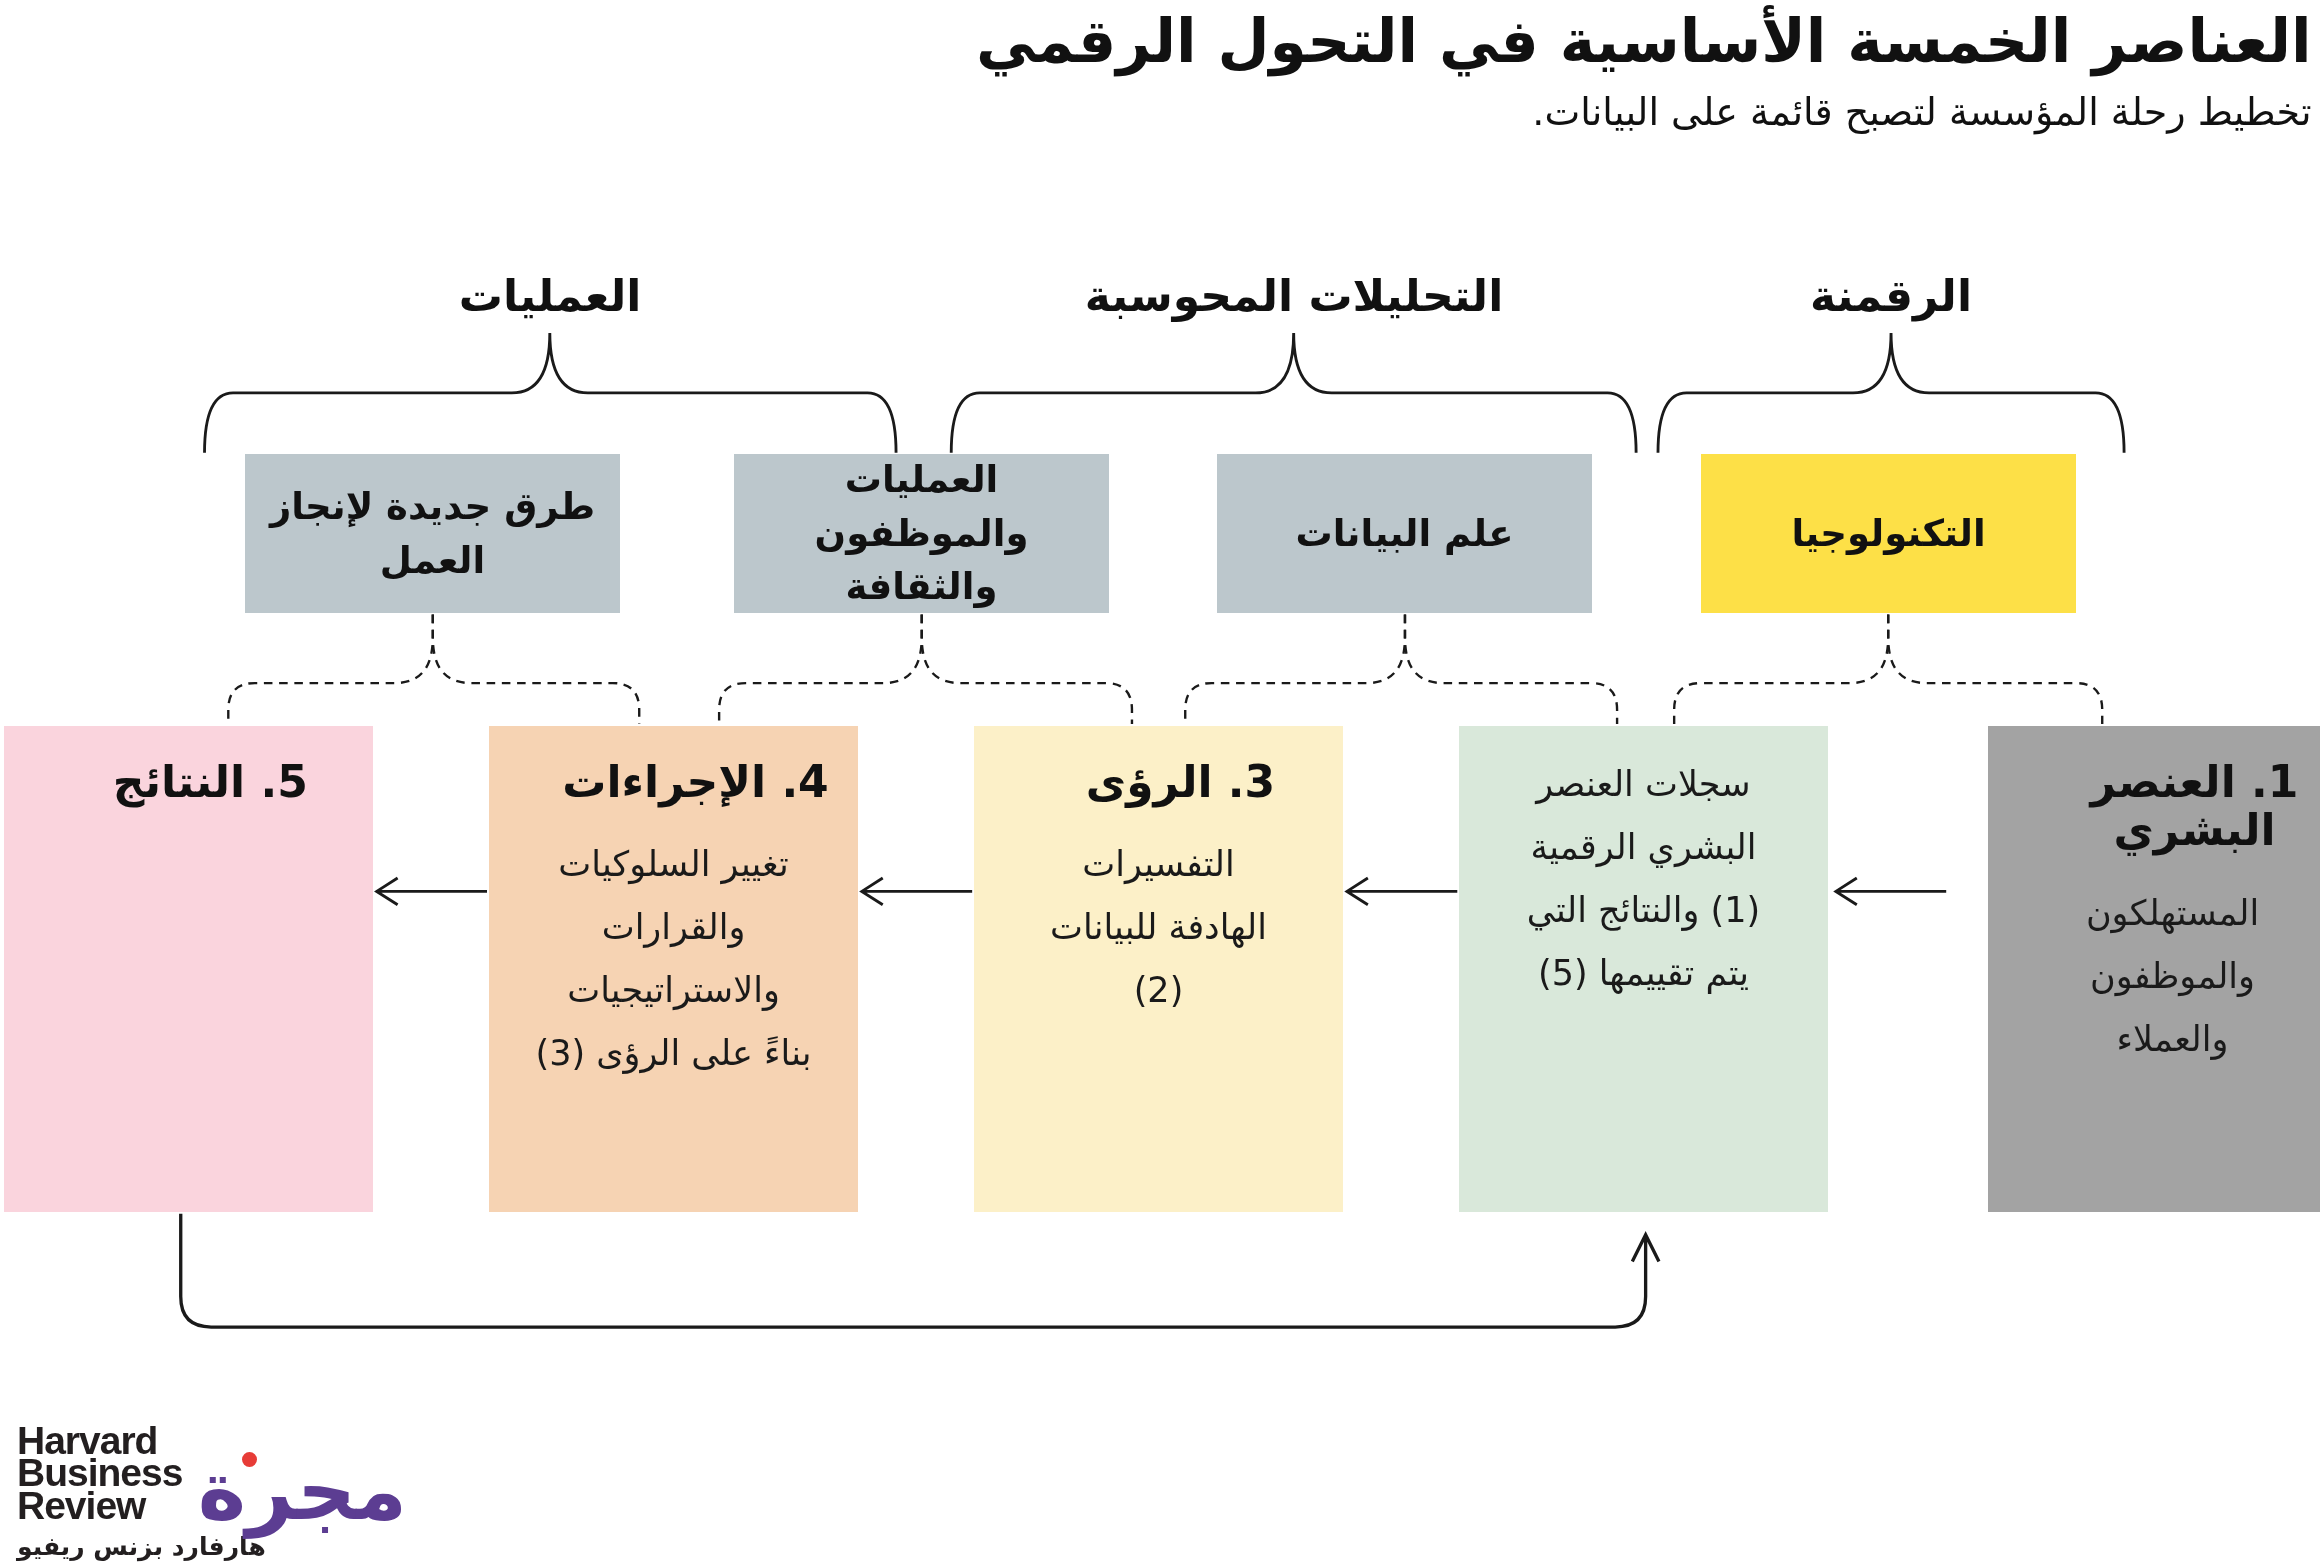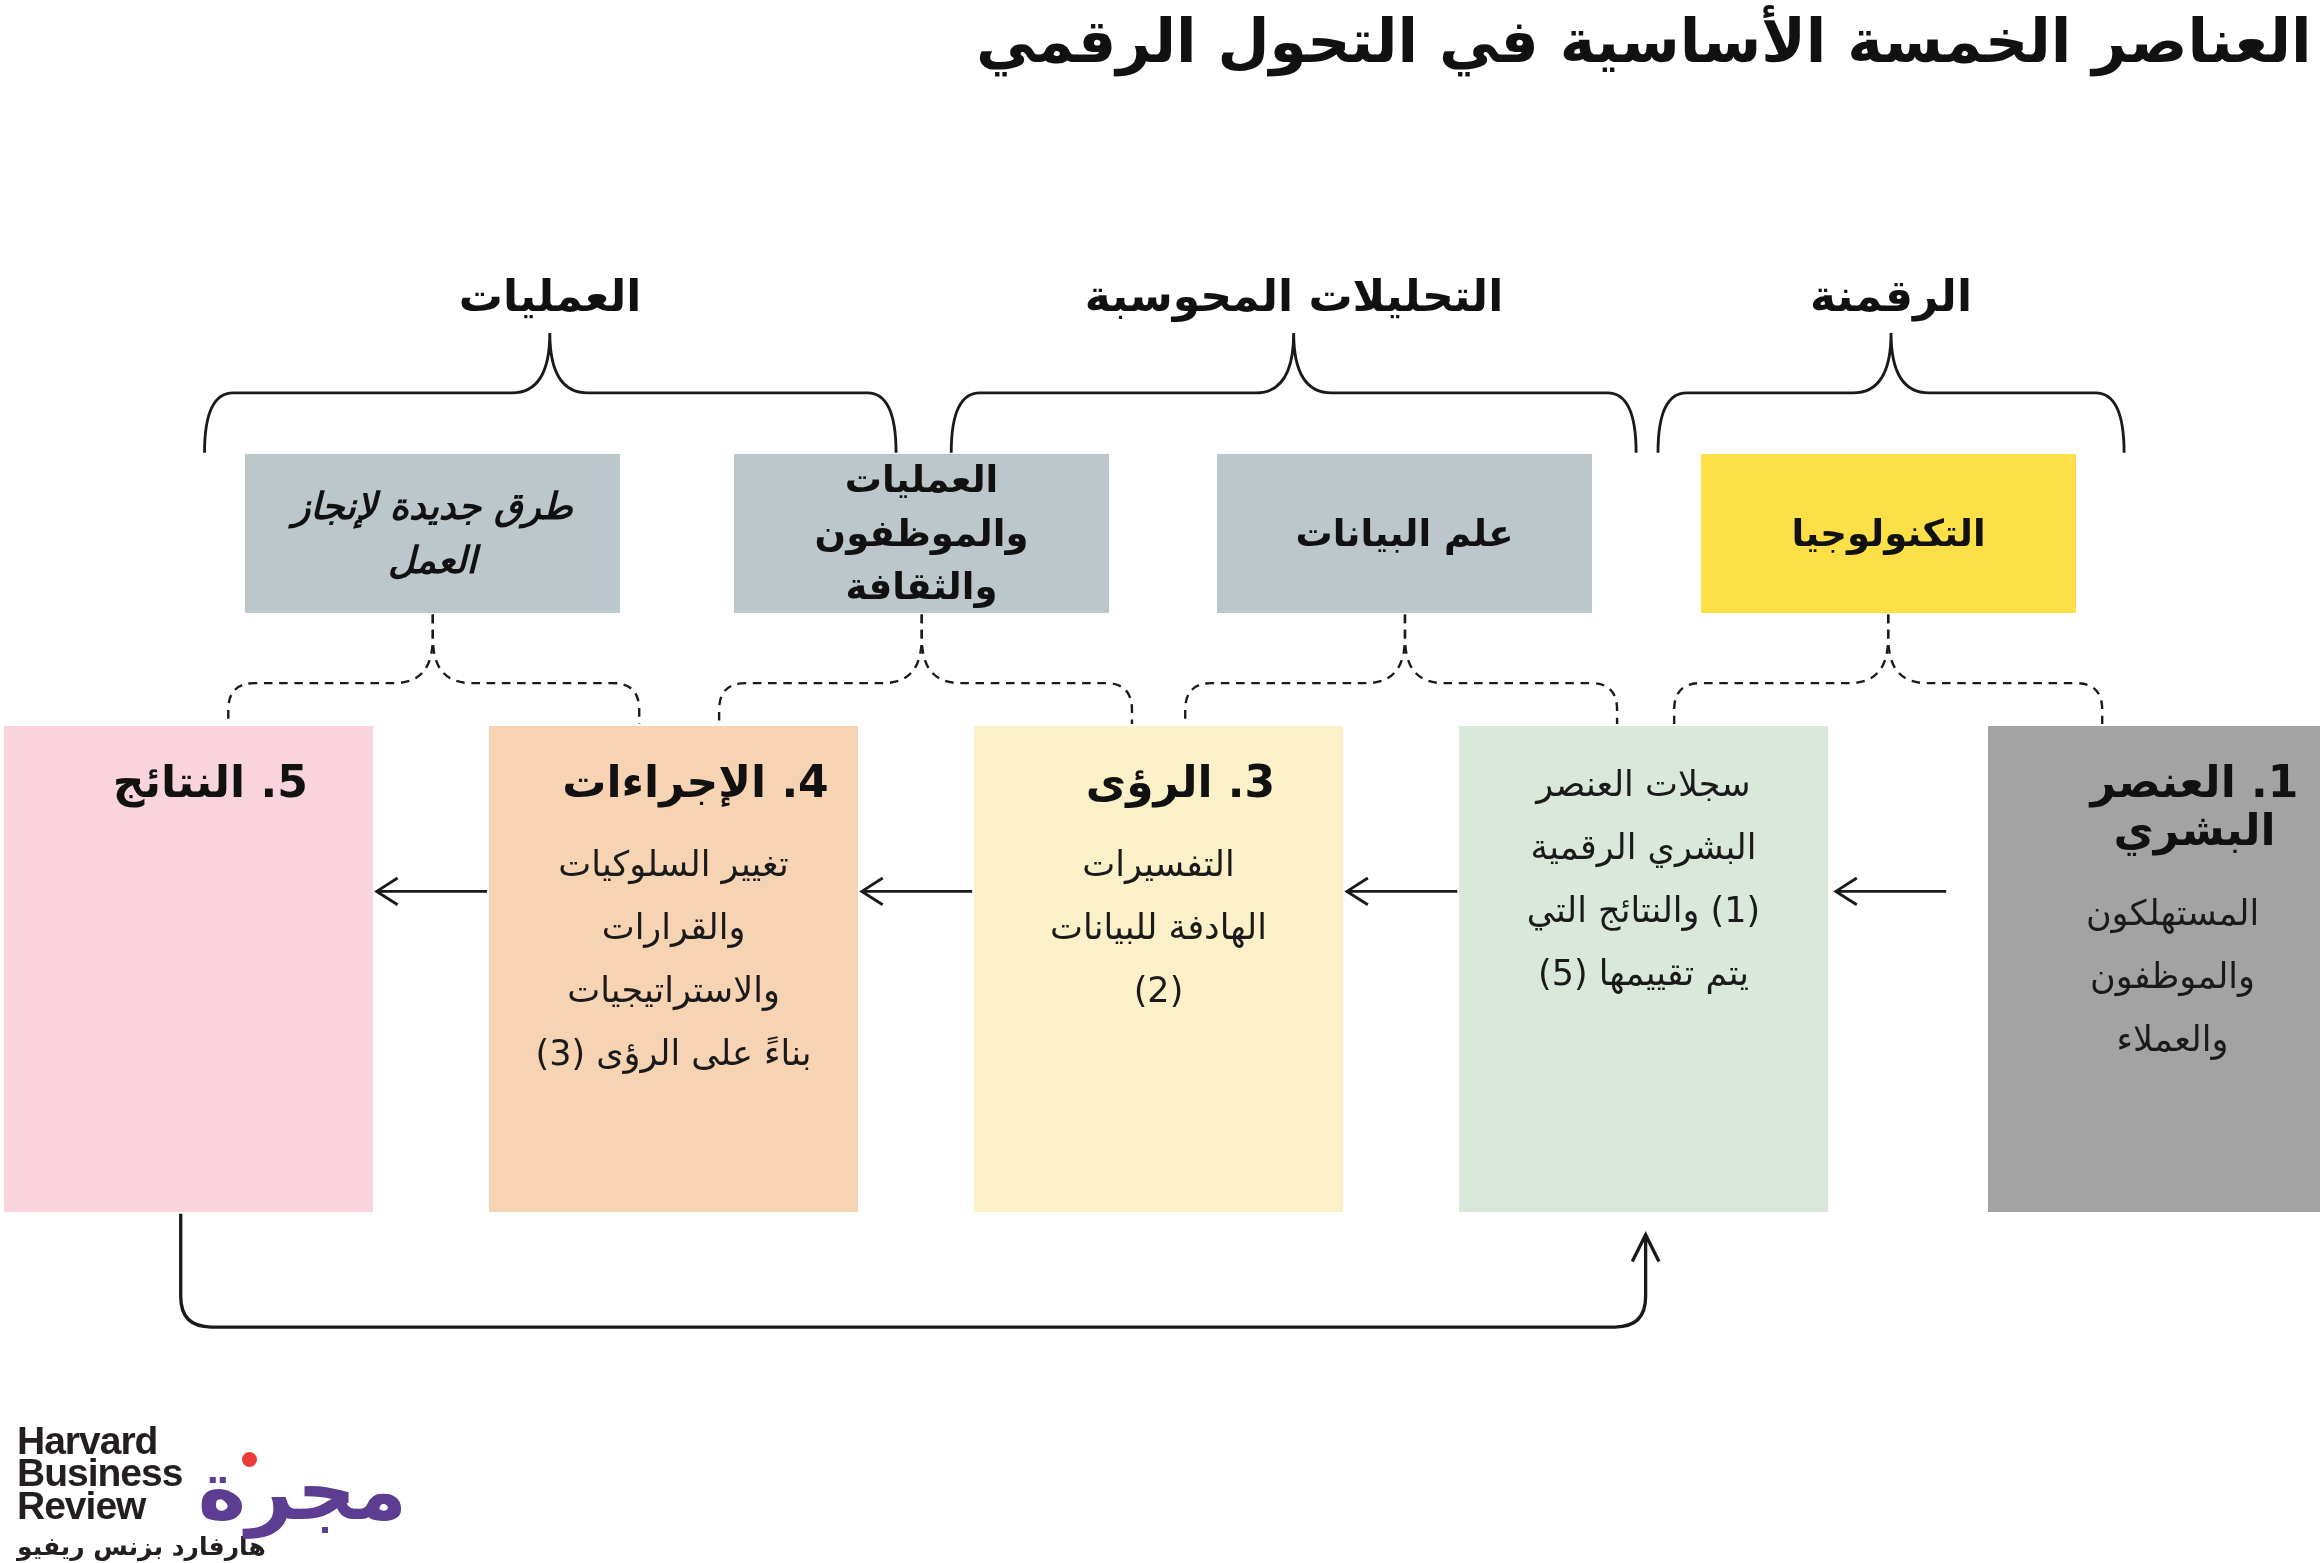--- a/index.html
+++ b/index.html
@@ -43,20 +43,21 @@
   .majarra{position:absolute;left:217px;top:1446px;width:190px;height:109px;}
   .majarra-word{font-size:82px;font-weight:800;line-height:1.1;color:var(--majarra-purple,#5c3d92);}
   .majarra-dot{position:absolute;left:25px;top:5.7px;width:15px;height:15px;border-radius:50%;
     background:var(--majarra-red,#e73c37);}
 </style>
 </head>
 <body>
 
 <div class="hdr" dir="rtl">
   <h1 class="title">العناصر الخمسة الأساسية في التحول الرقمي</h1>
+  <p class="subtitle">تخطيط رحلة المؤسسة لتصبح قائمة على البيانات.</p>
 </div>
 
 <svg class="wires" width="2321" height="1564" viewBox="0 0 2440 1644">
 
   <path class="stroke" stroke-width="3" d="M 215,476 Q 215,413 245,413 L 538,413 Q 578,413 578,350 Q 578,413 618,413 L 912,413 Q 942,413 942,476"></path>
   <path class="stroke" stroke-width="3" d="M 1000,476 Q 1000,413 1030,413 L 1320,413 Q 1360,413 1360,350 Q 1360,413 1400,413 L 1690,413 Q 1720,413 1720,476"></path>
   <path class="stroke" stroke-width="3" d="M 1743,476 Q 1743,413 1773,413 L 1948,413 Q 1988,413 1988,350 Q 1988,413 2028,413 L 2203,413 Q 2233,413 2233,476"></path>
 
   <g class="stroke" stroke-width="2.5" stroke-dasharray="9 7">
     <path d="M 455,646 L 455,670 Q 455,718 415,718 L 268,718 Q 240,718 240,746 L 240,761"></path>
@@ -76,21 +77,21 @@
     <path d="M 512,937 L 398,937 M 418,923 L 396,937 L 418,951"></path>
   </g>
 
   <path class="stroke" stroke-width="3.5" d="M 190,1276 L 190,1363 Q 190,1395 222,1395 L 1698,1395 Q 1730,1395 1730,1363 L 1730,1302 M 1716,1326 L 1730,1298 L 1744,1326"></path>
 </svg>
 
 <div class="cat-label" style="left:550px;" dir="rtl">العمليات</div>
 <div class="cat-label" style="left:1294px;" dir="rtl">التحليلات المحوسبة</div>
 <div class="cat-label" style="left:1891px;" dir="rtl">الرقمنة</div>
 
-<div class="cap-box" style="left: 245px; background-color: rgb(188, 199, 204); font-style: italic;" dir="rtl">طرق جديدة لإنجاز
+<div class="cap-box" style="left: 245px; background-color: rgb(188, 199, 204);" dir="rtl">طرق جديدة لإنجاز
 العمل</div>
 <div class="cap-box" style="left: 734px; background-color: rgb(188, 199, 204);" dir="rtl">العمليات والموظفون
 والثقافة</div>
 <div class="cap-box" style="left: 1217px; background-color: rgb(188, 199, 204);" dir="rtl">علم البيانات</div>
 <div class="cap-box" style="left: 1701px; background-color: #fde047;" dir="rtl">التكنولوجيا</div>
 
 <div class="el-box" style="left: 1956px; background-color: #a3a3a3; margin-left: 32px;" dir="rtl">
   <div class="el-title">1. العنصر البشري</div>
   <div class="el-body">المستهلكون
 والموظفون

